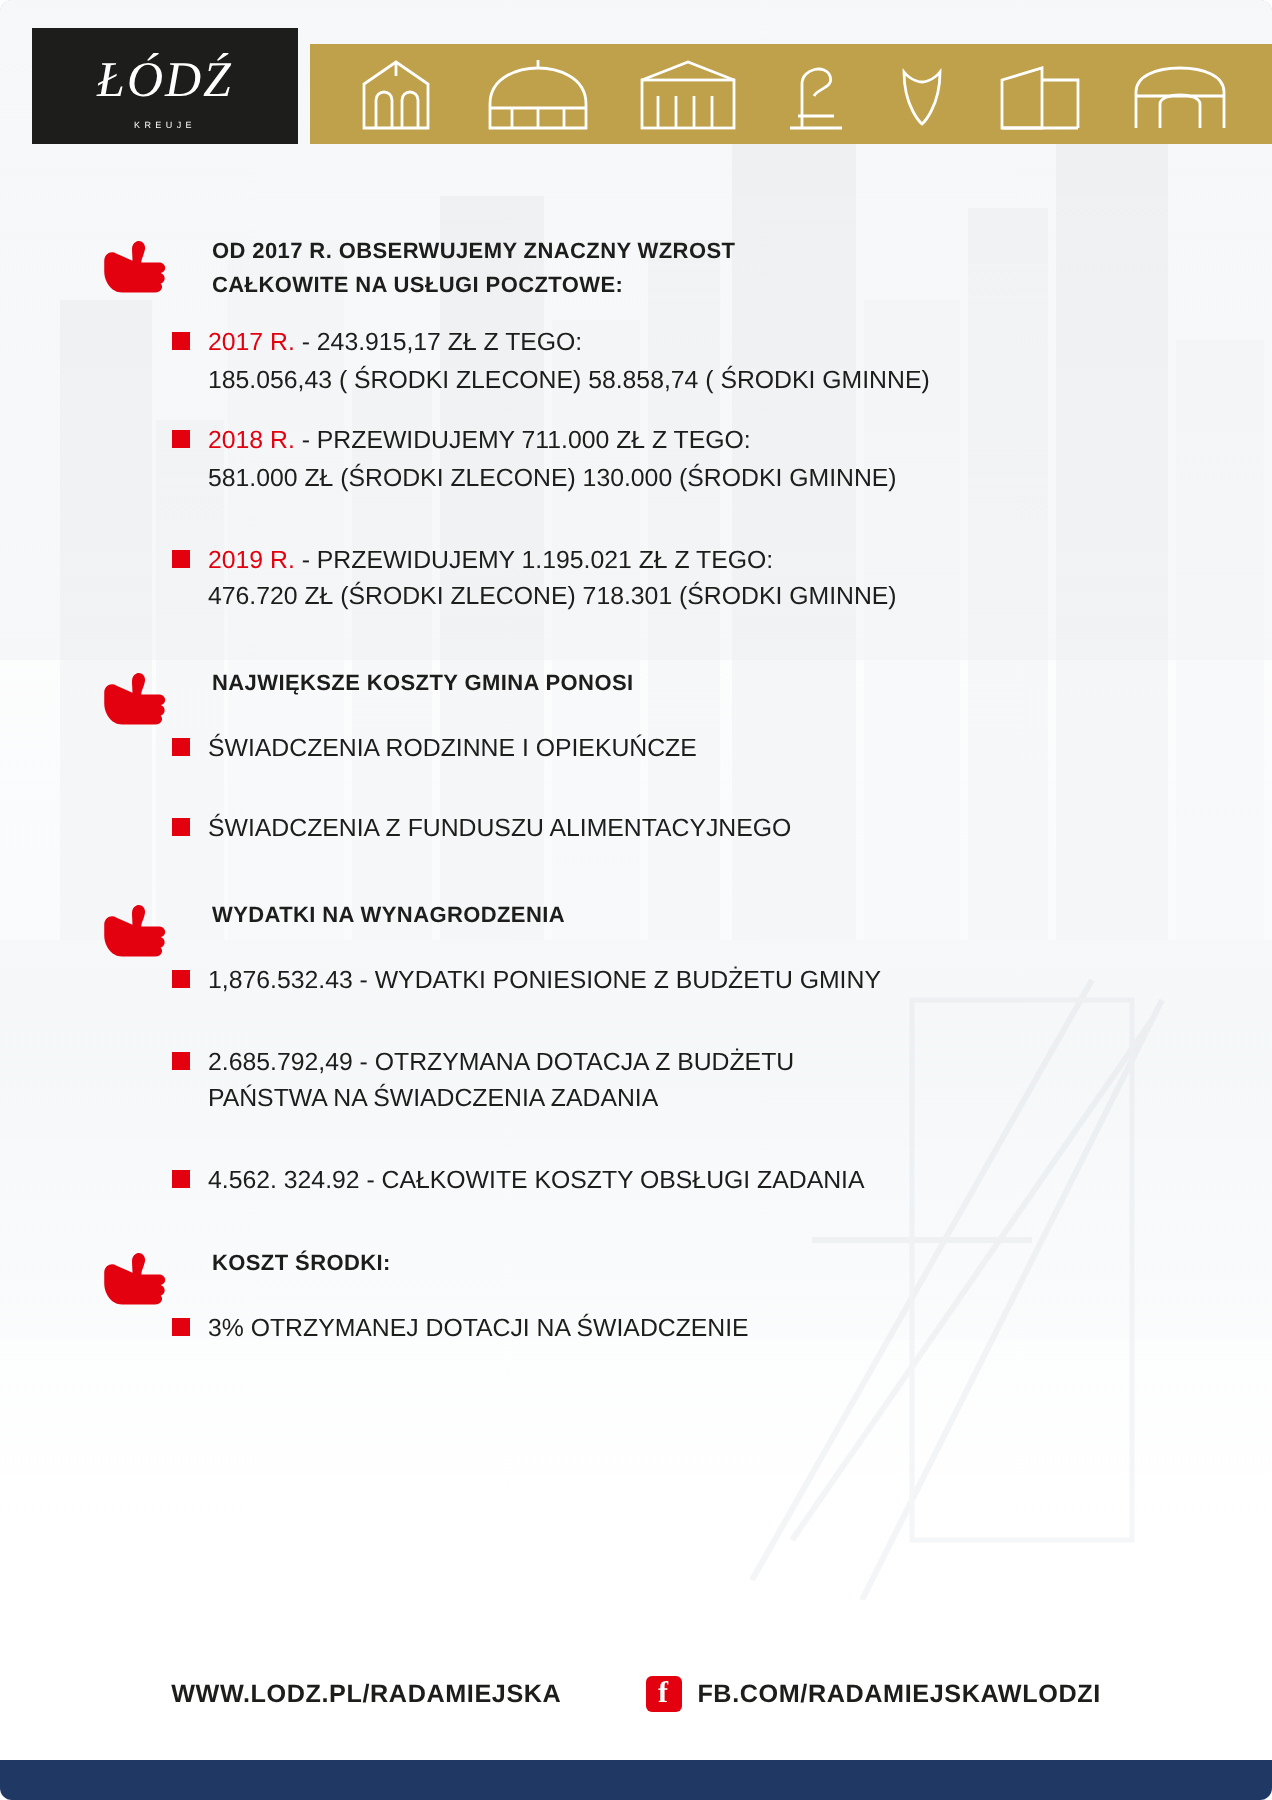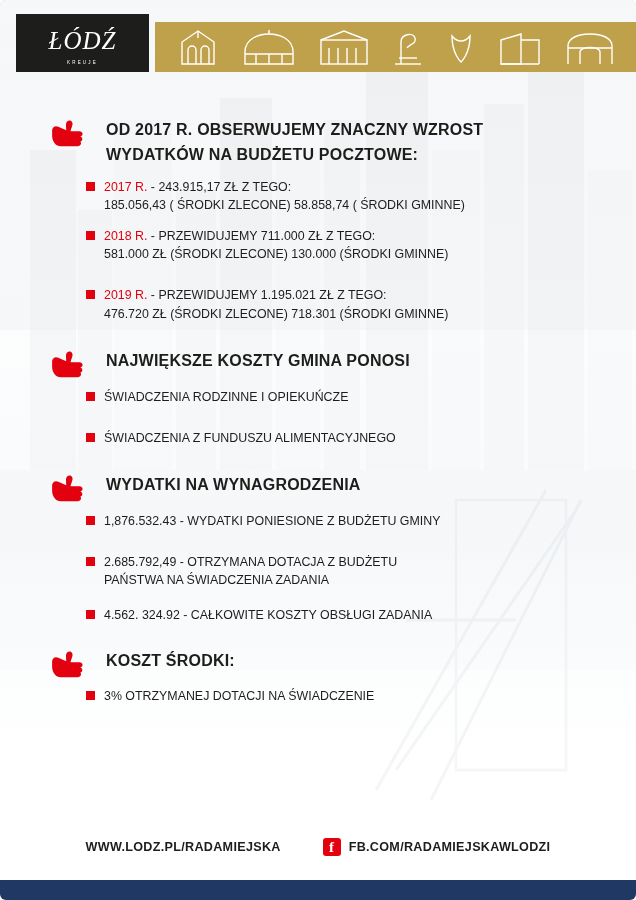--- a/index.html
+++ b/index.html
@@ -133,21 +133,21 @@
   }
   .hand {
     position: absolute;
     left: 50px;
     top: 0;
     width: 36px;
     height: 30px;
   }
   .head-text {
     margin-left: 54px;
-    font-size: 16px;
+    font-size: 11px;
     font-weight: bold;
     color: #1d1d1b;
     line-height: 1.55;
     letter-spacing: 0.2px;
   }
   .head-text .l2 { display: block; }
 
   ul.items {
     list-style: none;
     margin: 10px 0 0 0;
@@ -303,21 +303,21 @@
 
     <div class="block" style="margin-top:22px;">
       <div class="head-row">
         <svg class="hand" viewBox="0 0 40 34">
           <g fill="#e3000f">
             <path d="M2 14 C2 10 6 8 9 10 L18 14 C18 9 17 6 19 4 C22 1 26 4 25 8 C24 12 23 13 23 15 L33 15 C37 15 38 20 34 21 C37 22 37 26 34 27 C36 29 34 32 31 32 L12 32 C6 32 2 26 2 20 Z"></path>
           </g>
         </svg>
         <div class="head-text">
           <span>OD 2017 R. OBSERWUJEMY ZNACZNY WZROST</span>
-          <span class="l2">WYDATKÓW NA BUDŻETU POCZTOWE:</span>
+          <span class="l2">CAŁKOWITE NA USŁUGI POCZTOWE:</span>
         </div>
       </div>
       <ul class="items">
         <li>
           <span class="yr">2017 R.</span><span> - 243.915,17 ZŁ Z TEGO:</span>
           <span class="l2">185.056,43 ( ŚRODKI ZLECONE)  58.858,74 ( ŚRODKI GMINNE)</span>
         </li>
         <li style="">
           <span class="yr">2018 R.</span><span> - PRZEWIDUJEMY 711.000 ZŁ Z TEGO:</span>
           <span class="l2">581.000 ZŁ  (ŚRODKI ZLECONE) 130.000 (ŚRODKI GMINNE)</span>
@@ -358,21 +358,21 @@
           </g>
         </svg>
         <div class="head-text">
           <span>WYDATKI NA WYNAGRODZENIA</span>
         </div>
       </div>
       <ul class="items" style="margin-top:14px;">
         <li style="margin-bottom:22px;">
           <span>1,876.532.43 - WYDATKI PONIESIONE Z BUDŻETU GMINY</span>
         </li>
-        <li style="margin-bottom:16px;">
+        <li style="margin-bottom:22px;">
           <span>2.685.792,49 - OTRZYMANA DOTACJA Z BUDŻETU</span>
           <span class="l2">PAŃSTWA NA ŚWIADCZENIA ZADANIA</span>
         </li>
         <li>
           <span>4.562. 324.92 - CAŁKOWITE KOSZTY OBSŁUGI ZADANIA</span>
         </li>
       </ul>
     </div>
 
     <div class="block" style="margin-top:24px;">

